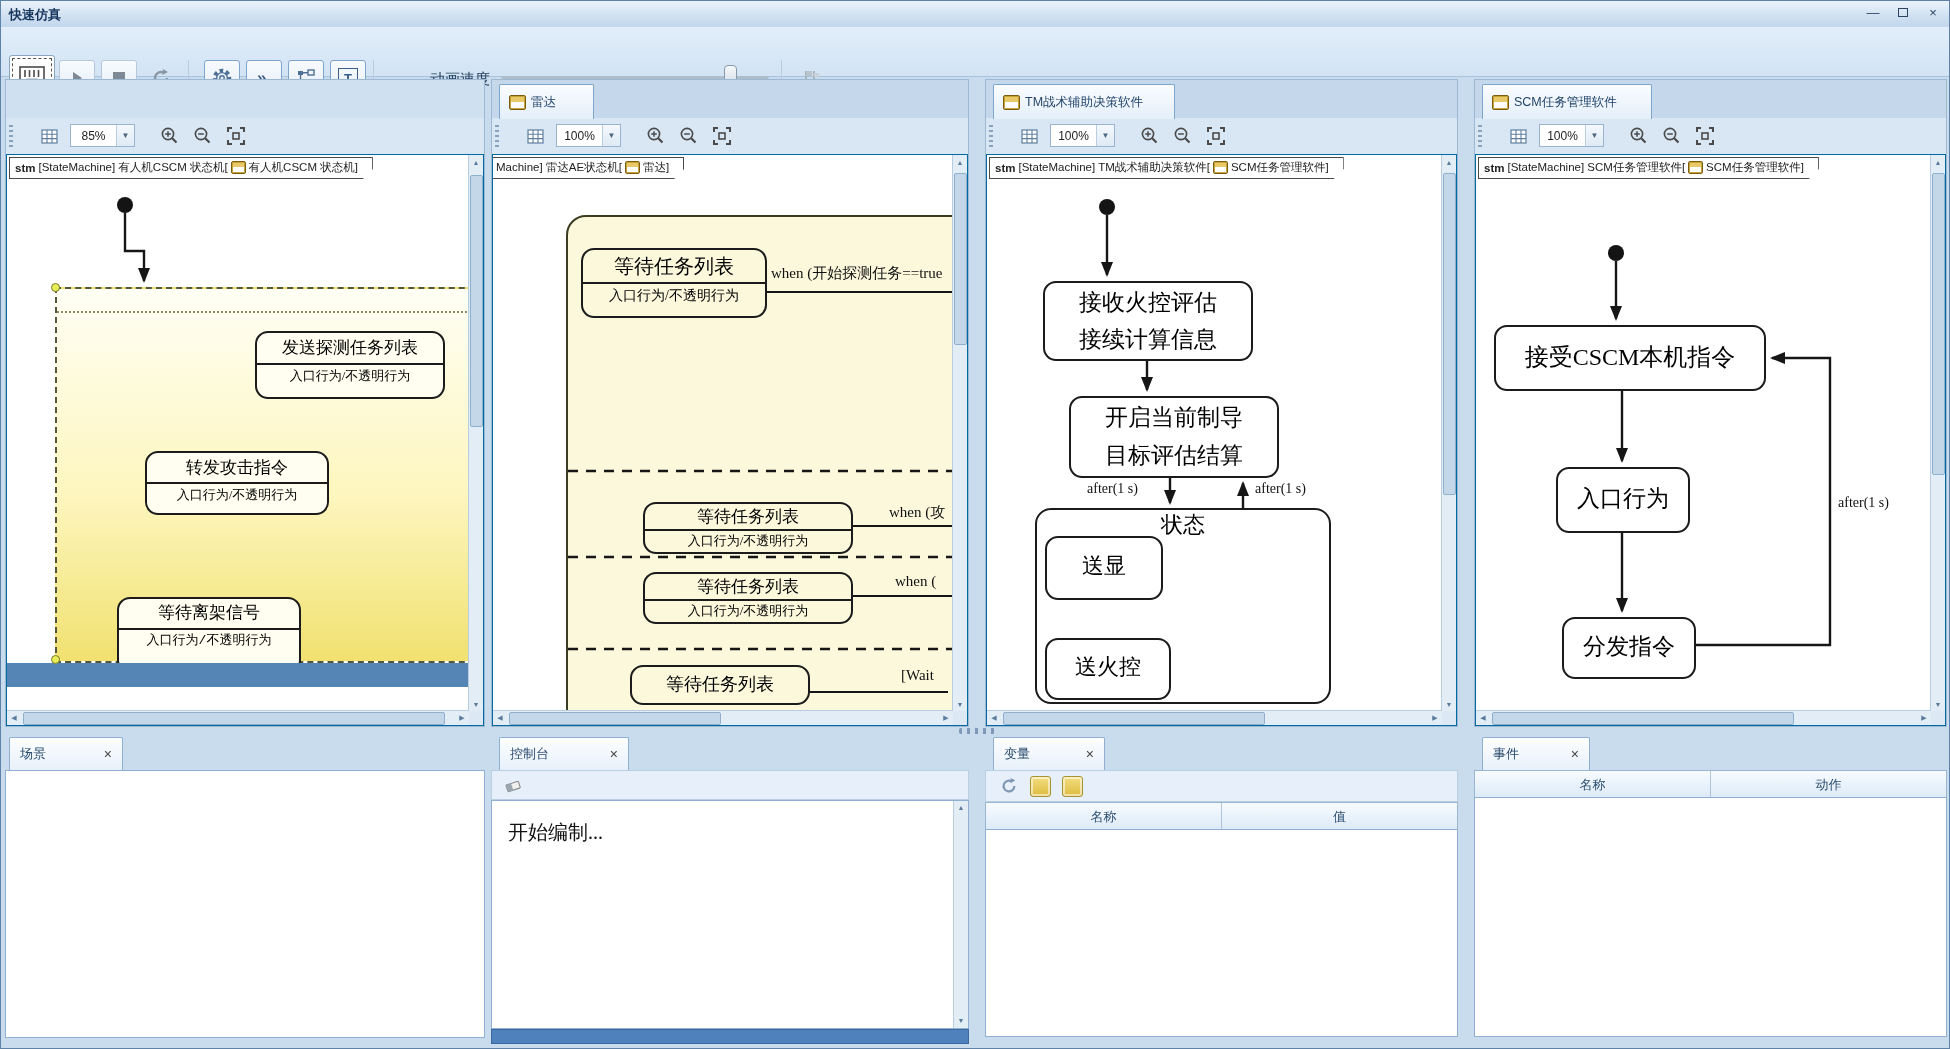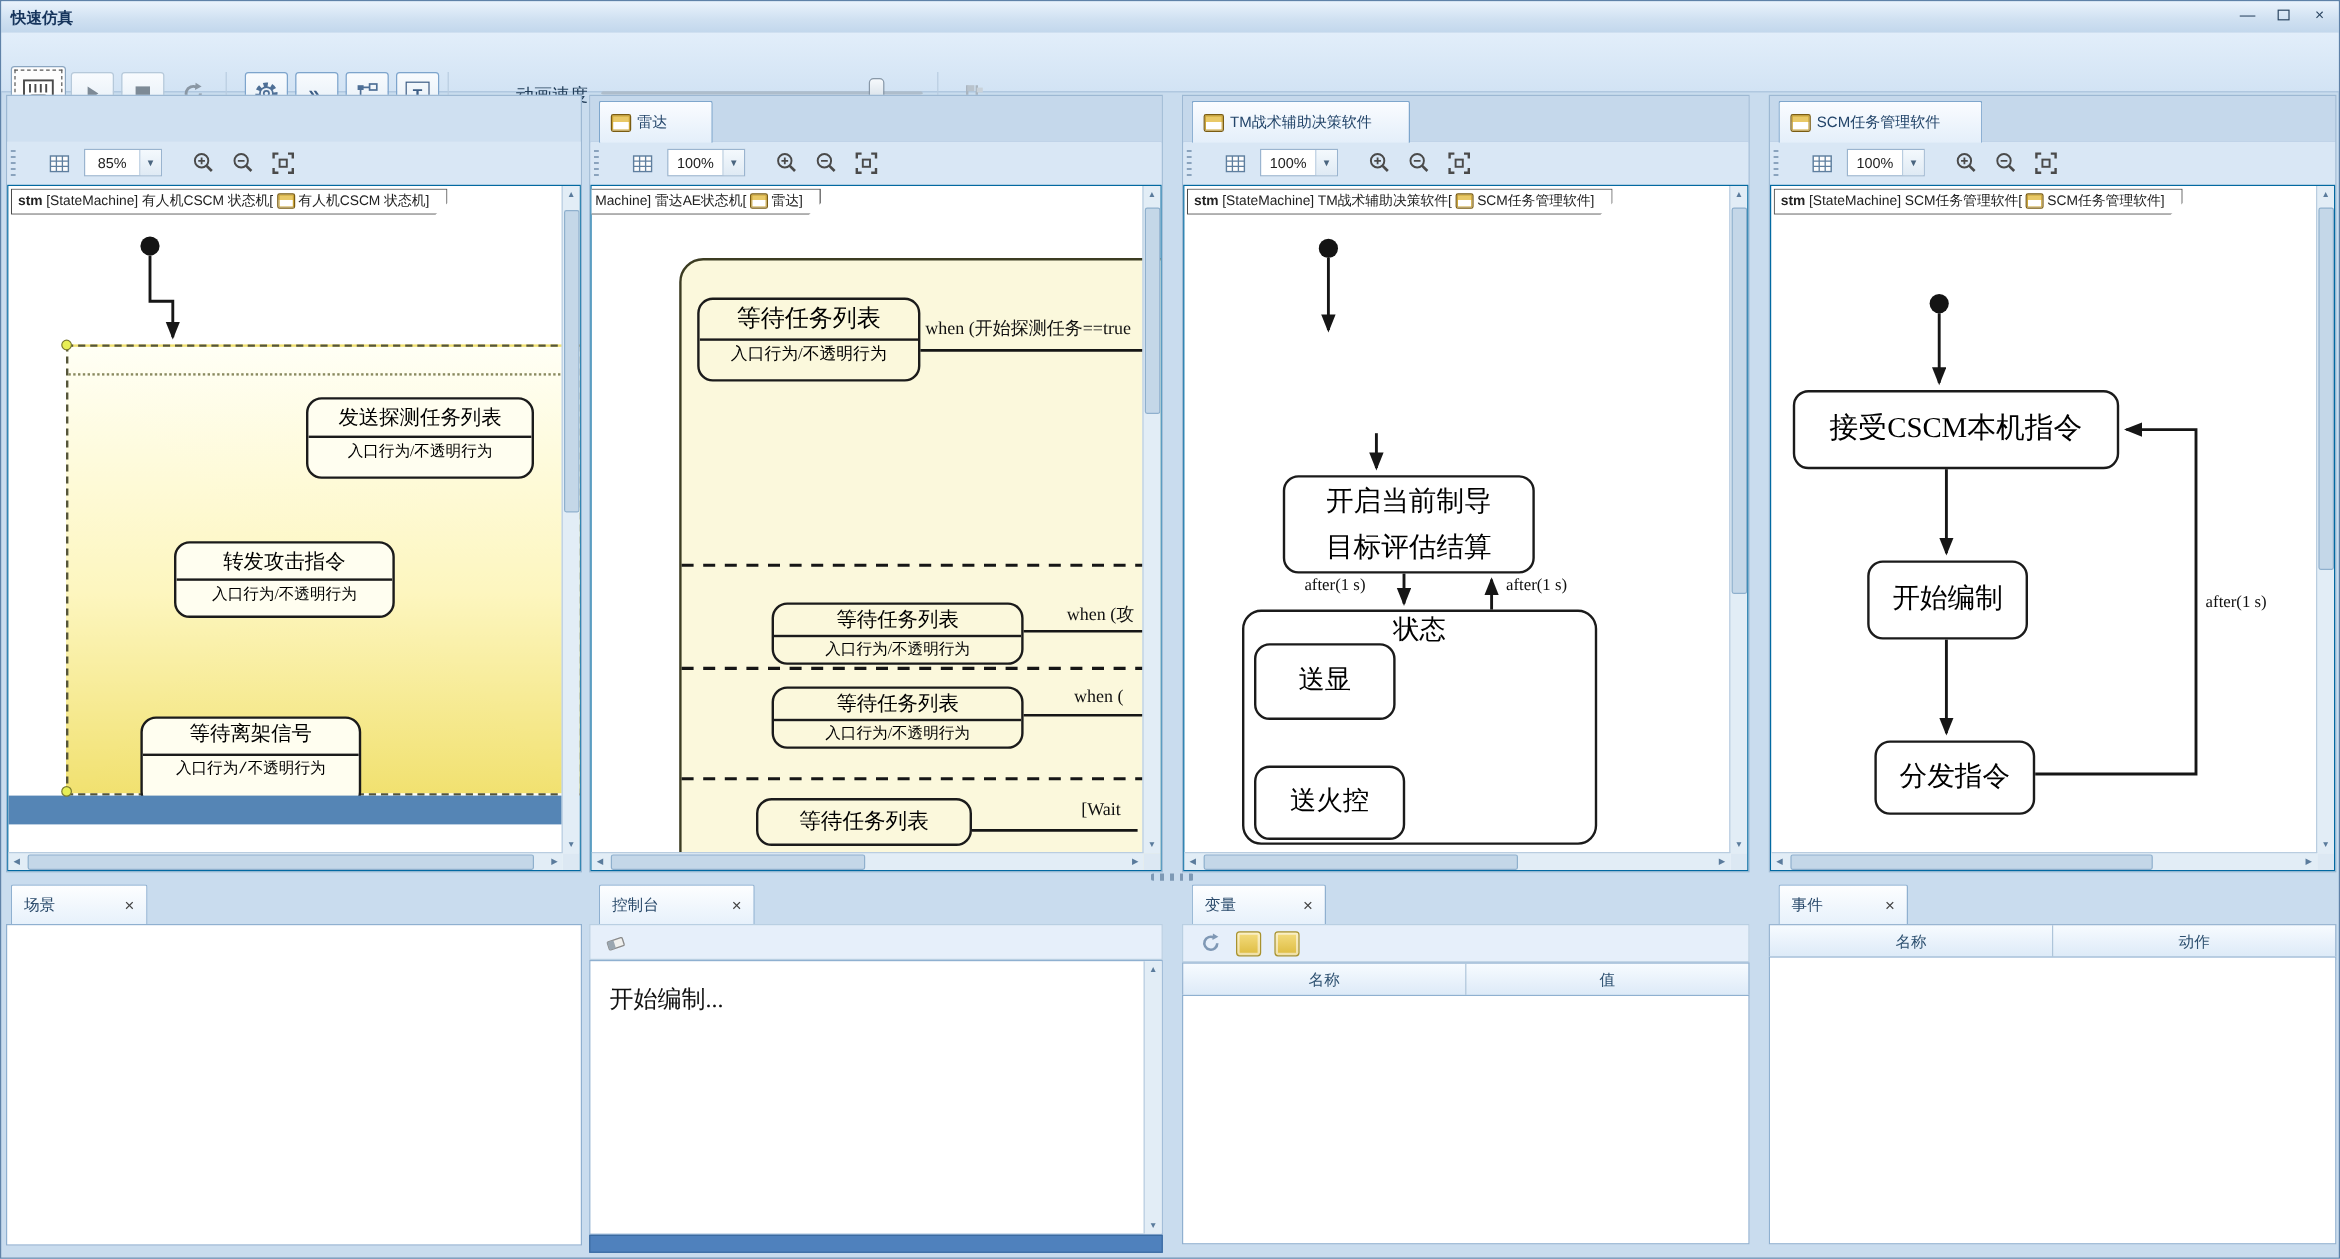--- a/index.html
+++ b/index.html
@@ -388,20 +388,23 @@
         <span>SCM任务管理软件]</span>
       </div>
       <svg class="edges" width="471" height="572">
         <polyline points="120,60 120,120" fill="none" stroke="#161616" stroke-width="2.4" marker-end="url(#ah)"></polyline>
         <polyline points="160,206 160,235" fill="none" stroke="#161616" stroke-width="2.4" marker-end="url(#ah)"></polyline>
         <polyline points="183,323 183,348" fill="none" stroke="#161616" stroke-width="2.4" marker-end="url(#ah)"></polyline>
         <polyline points="256,353 256,328" fill="none" stroke="#161616" stroke-width="2.4" marker-end="url(#ah)"></polyline>
         <line x1="50" y1="461" x2="342" y2="461" stroke="#161616" stroke-width="2.6" stroke-dasharray="10 8"></line>
       </svg>
       <div class="idot" style="left:112px;top:44px;"></div>
+      <div class="st" style="left:56px;top:126px;width:210px;height:80px;font-size:23px;line-height:37px;">
+        <div class="t"><span>接收火控评估</span><br><span>接续计算信息</span></div>
+      </div>
       <div class="st" style="left:82px;top:241px;width:210px;height:82px;font-size:23px;line-height:38px;">
         <div class="t"><span>开启当前制导</span><br><span>目标评估结算</span></div>
       </div>
       <div class="elabel" style="left:100px;top:326px;font-size:14px;">after(1 s)</div>
       <div class="elabel" style="left:268px;top:326px;font-size:14px;">after(1 s)</div>
       <div class="st" style="left:48px;top:353px;width:296px;height:196px;border-radius:16px;">
         <div class="t" style="font-size:22px;line-height:28px;">状态</div>
       </div>
       <div class="st" style="left:58px;top:381px;width:118px;height:64px;font-size:22px;line-height:56px;">
         <div>送显</div>
@@ -474,21 +477,21 @@
         <polyline points="140,106 140,164" fill="none" stroke="#161616" stroke-width="2.4" marker-end="url(#ah)"></polyline>
         <polyline points="146,236 146,306" fill="none" stroke="#161616" stroke-width="2.4" marker-end="url(#ah)"></polyline>
         <polyline points="146,378 146,456" fill="none" stroke="#161616" stroke-width="2.4" marker-end="url(#ah)"></polyline>
         <polyline points="220,490 354,490 354,203 296,203" fill="none" stroke="#161616" stroke-width="2.4" marker-end="url(#ah)"></polyline>
       </svg>
       <div class="idot" style="left:132px;top:90px;"></div>
       <div class="st" style="left:18px;top:170px;width:272px;height:66px;font-size:24px;line-height:60px;">
         <div>接受CSCM本机指令</div>
       </div>
       <div class="st" style="left:80px;top:312px;width:134px;height:66px;font-size:23px;line-height:60px;">
-        <div>开始编制</div>
+        <div>入口行为</div>
       </div>
       <div class="st" style="left:86px;top:462px;width:134px;height:62px;font-size:23px;line-height:56px;">
         <div>分发指令</div>
       </div>
       <div class="elabel" style="left:362px;top:340px;font-size:14px;">after(1 s)</div>
       <div class="vsb" style="bottom:14px;">
         <div class="sba" style="top:0;">▲</div>
         <div class="sbt" style="left:1px;top:18px;width:11px;height:300px;"></div>
         <div class="sba" style="bottom:0;">▼</div>
       </div>

